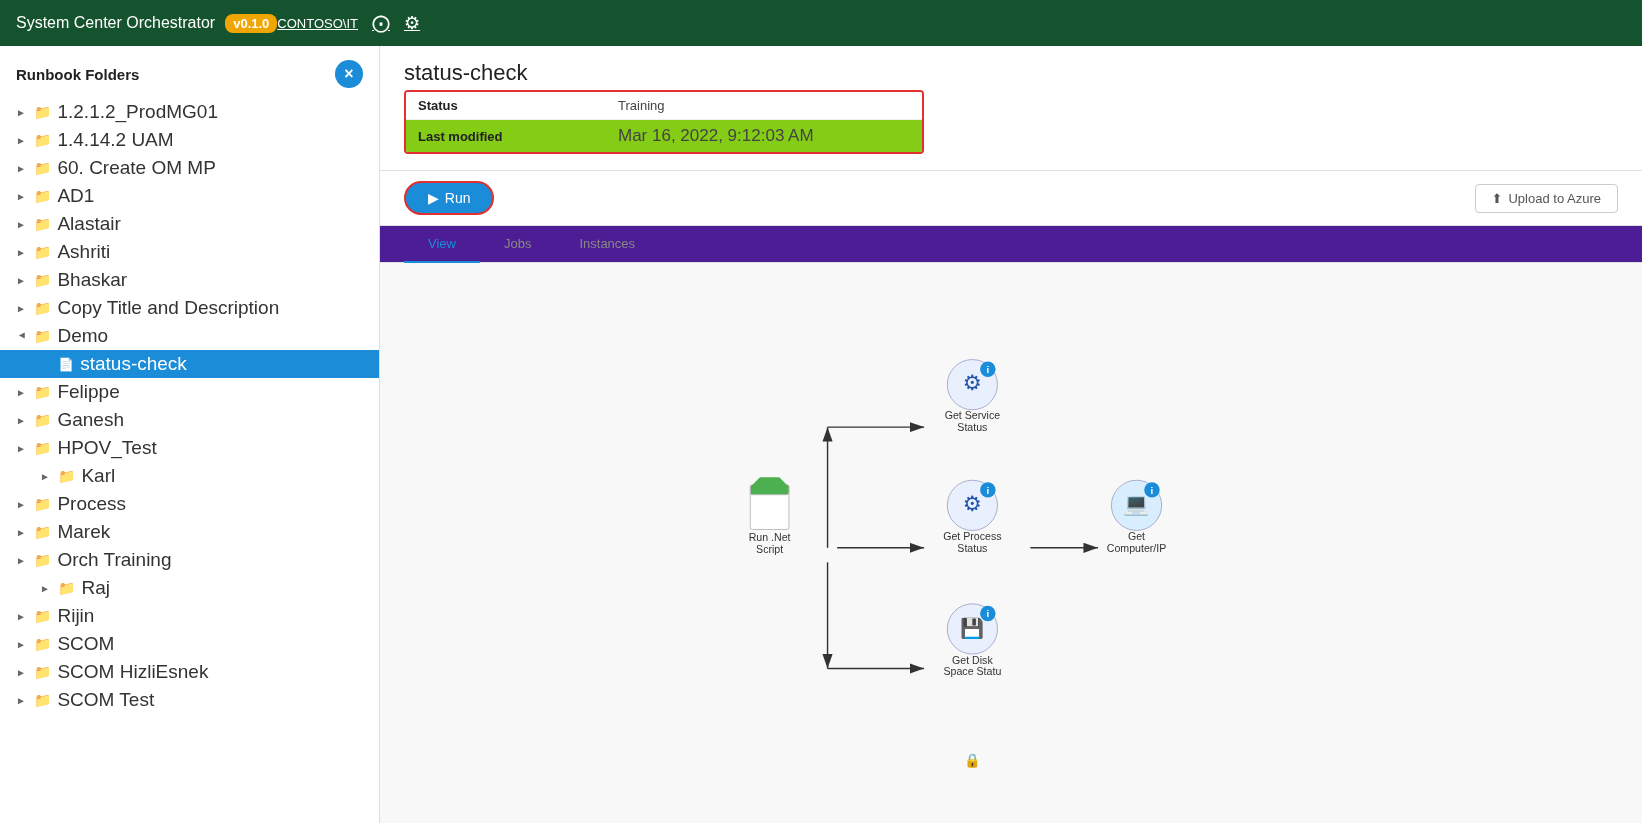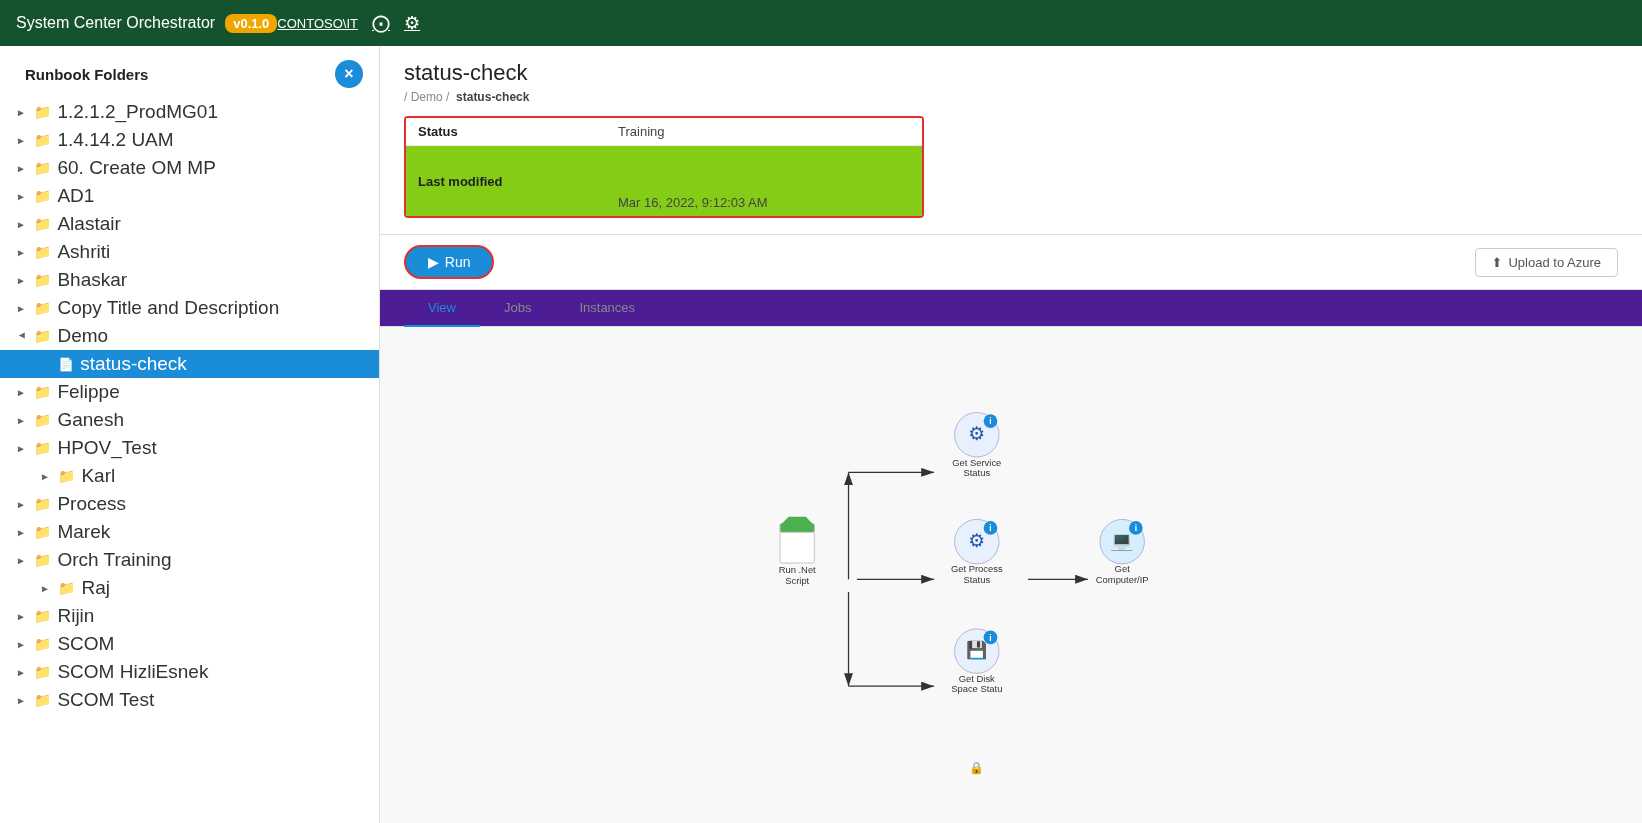--- a/index.html
+++ b/index.html
@@ -42,21 +42,21 @@
       flex-direction: column;
       overflow: hidden;
       position: relative;
     }
     .sidebar-header {
       display: flex;
       align-items: center;
       justify-content: space-between;
       padding: 14px 16px 10px 16px;
     }
-    .sidebar-title { font-size: 15px; font-weight: 600; color: #222; margin-left: 9px; }
+    .sidebar-title { font-size: 15px; font-weight: 600; color: #222; }
     .sidebar-close-btn {
       background: #1a8cd8;
       color: white;
       border: none;
       border-radius: 50%;
       width: 28px;
       height: 28px;
       font-size: 16px;
       cursor: pointer;
       display: flex;
@@ -124,21 +124,21 @@
       display: flex;
       align-items: center;
       padding: 6px 12px;
     }
     .status-row:first-child {
       border-bottom: 1px solid #eee;
       background: white;
     }
     .status-row:not(:first-child) { background: #84cc16; }
     .status-key { font-weight: 600; color: #222; font-size: 13px; min-width: 200px; }
-    .status-val { color: #444; font-size: 13px; margin-top: 43px; }
+    .status-val { color: #444; font-size: 17px; }
     .status-published { color: #444; font-size: 13px; }
 
     
     .toolbar {
       display: flex;
       align-items: center;
       justify-content: space-between;
       padding: 10px 24px;
       background: white;
       border-bottom: 1px solid #e0e0e0;
@@ -345,24 +345,20 @@
         <span class="item-label">SCOM Test</span>
       </div>
 
     </div>
   </div>
 
   <div class="content">
 
     <div class="content-header">
       <div class="page-title">status-check</div>
-      <div class="breadcrumb">
-        <span>/ Demo /</span>
-        &nbsp;<strong>status-check</strong>
-      </div>
 
       <div class="status-table">
         <div class="status-row">
           <span class="status-key">Status</span>
           <span class="status-published">Training</span>
         </div>
         <div class="status-row">
           <span class="status-key">Last modified</span>
           <span class="status-val">Mar 16, 2022, 9:12:03 AM</span>
         </div>

